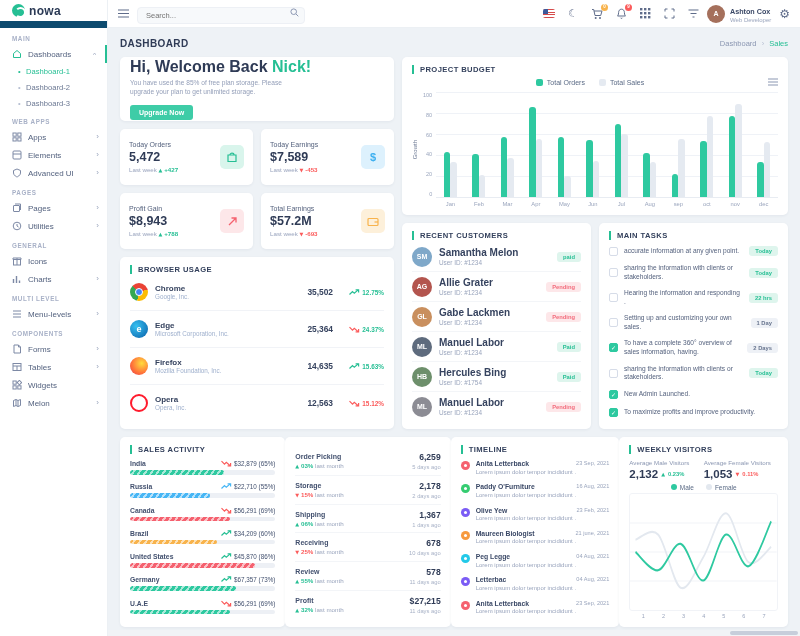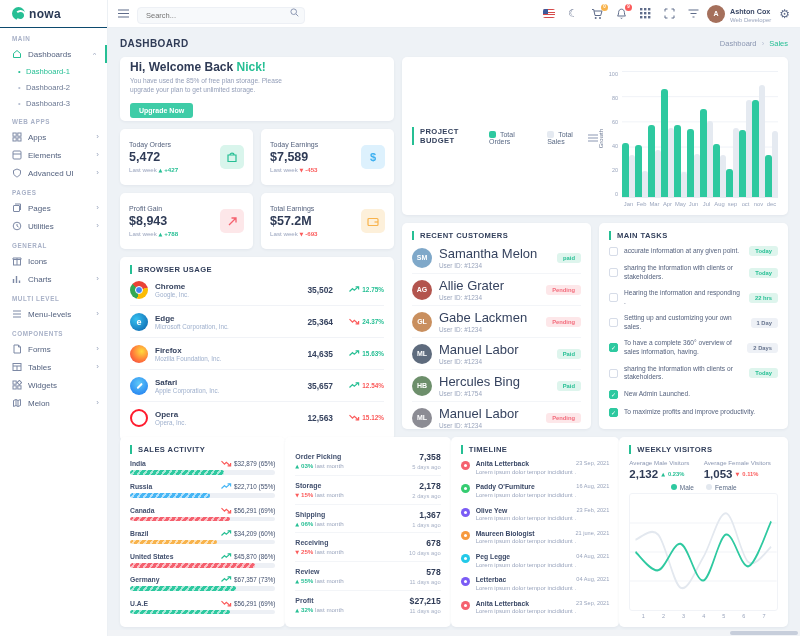--- a/index.html
+++ b/index.html
@@ -1,20 +1,20 @@
 <!DOCTYPE html>
 <html><head>
 <meta charset="utf-8">
 <style>
   html,body{width:800px;height:636px;margin:0;overflow:hidden;font-family:"Liberation Sans",sans-serif;background:#eef2f6;color:#2f3b56;}
   *{box-sizing:border-box}
   .app{display:flex;width:800px;height:636px}
   
   .sidebar{width:108px;background:#fff;border-right:1px solid #ecf0f4;flex-shrink:0;display:flex;flex-direction:column}
-  .logo{height:28px;display:flex;align-items:center;gap:4px;padding-left:12px;border-bottom:1px solid #0c4a6e}
+  .logo{height:28px;display:flex;align-items:center;gap:4px;padding-left:12px;border-bottom:7px solid #0c4a6e}
   .logo-mark{width:13px;height:13px;border-radius:50%;background:#26bf94;position:relative}
   .logo-mark:after{content:"";position:absolute;left:3px;top:3px;width:7px;height:7px;border-radius:50%;border:2px solid #fff;border-left-color:transparent}
   .logo-text{font-weight:bold;font-size:12px;letter-spacing:.3px;color:#2b3a55}
   .side-sec-label{font-size:6.3px;color:#a8b1c7;letter-spacing:.6px;margin:7px 0 3px 12px;font-weight:bold}
   .side-item{display:flex;align-items:center;gap:6px;padding:4px 8px 4px 12px;font-size:8px;color:#54627f;cursor:pointer;position:relative}
   .side-item .s-ico{width:10px;height:10px;display:inline-flex;color:#7d89a5}
   .side-item.active{border-right:2px solid #26bf94}
   .side-item.active .s-ico{color:#26bf94}
   .chev{margin-left:auto;color:#9aa5bd;font-size:8px;line-height:1}
   .chev.up{transform:rotate(-90deg)}
@@ -46,21 +46,21 @@
   .crumbs .sep{margin:0 3px;color:#b6bfd2}
   .crumbs .active{color:#26bf94}
   .card{background:#fff;border-radius:5px;box-shadow:0 1px 3px rgba(40,55,90,.06);padding:8px 10px}
   .card-title{font-size:7.6px;font-weight:bold;letter-spacing:.4px;color:#33405c;border-left:2.5px solid #26bf94;padding-left:6px;text-transform:uppercase}
   .row1{display:flex;gap:8px;height:372px;margin-bottom:8px}
   .col-left{width:274px;display:flex;flex-direction:column;gap:8px;flex-shrink:0}
   .col-right{flex:1;display:flex;flex-direction:column;gap:8px;min-width:0}
   
   .welcome{height:64px;display:flex;align-items:center;gap:8px}
   .welcome-left{flex:1}
-  .welcome-title{font-size:12px;font-weight:bold}
+  .welcome-title{font-size:16px;font-weight:bold}
   .welcome-title b{color:#26bf94}
   .welcome-desc{font-size:6.6px;color:#939eb8;line-height:1.35;margin:3px 0 5px;max-width:175px}
   .btn-upgrade{background:#3ecca7;color:#fff;border:none;border-radius:3px;font-size:7px;font-weight:bold;padding:4px 9px;cursor:pointer;font-family:"Liberation Sans",sans-serif}
   .donut{width:46px;height:46px;border-radius:50%;background:conic-gradient(#2ec9a0 0 85%,#e9eef4 85% 100%);display:flex;align-items:center;justify-content:center;flex-shrink:0}
   .donut-in{width:32px;height:32px;border-radius:50%;background:#fff;display:flex;align-items:center;justify-content:center;font-size:8.5px;font-weight:bold}
   
   .stats-grid{display:grid;grid-template-columns:1fr 1fr;gap:8px}
   .stat{height:56px;display:flex;align-items:center;justify-content:space-between;padding:7px 9px}
   .stat-t{font-size:7px;color:#55627e}
   .stat-v{font-size:12.5px;font-weight:bold;margin:2px 0}
@@ -71,21 +71,21 @@
   
   .browser-card{flex:1;display:flex;flex-direction:column}
   .brow{display:flex;align-items:center;gap:7px;padding:6.5px 0;border-bottom:1px solid #f1f3f7;flex:1}
   .brow:last-child{border-bottom:none}
   .blogo{width:18px;height:18px;border-radius:50%;display:flex;align-items:center;justify-content:center;color:#fff;font-size:9px;font-weight:bold;flex-shrink:0}
   .bname{font-size:8px;font-weight:bold;color:#36435f}
   .bcompany{font-size:6.3px;color:#9fb0cd}
   .bval{margin-left:auto;font-size:8.4px;font-weight:bold;color:#36435f}
   .bpct{width:44px;text-align:right;font-size:6.4px;font-weight:bold;display:inline-flex;justify-content:flex-end;align-items:center;gap:2px}
   
-  .budget{height:158px;display:flex;flex-direction:row}
+  .budget{height:158px;display:flex;flex-direction:column}
   .budget-head{display:flex;justify-content:space-between;align-items:center}
   .legend{display:flex;gap:14px;justify-content:center;flex:1;font-size:7px;color:#5a6a85;align-items:center}
   .lg-sq{display:inline-block;width:7px;height:7px;border-radius:2px;margin-right:4px;vertical-align:-1px}
   .chart-wrap{display:flex;flex:1;margin-top:6px;gap:4px}
   .y-axis{display:flex;flex-direction:column;justify-content:space-between;font-size:5.5px;color:#9aa5bd;text-align:right;padding-bottom:10px}
   .ylab{writing-mode:vertical-rl;transform:rotate(180deg);font-size:6px;color:#6b7893;align-self:center;margin-right:1px}
   .plot-col{flex:1;display:flex;flex-direction:column}
   .plot{flex:1;display:flex;align-items:flex-end;background:linear-gradient(#eff2f7 1px,transparent 1px);background-size:100% 20%;border-bottom:1px solid #e8ecf2}
   .bgroup{flex:1;display:flex;justify-content:center;align-items:flex-end;gap:2;height:100%}
   .bar{width:6.5px;border-radius:3px 3px 0 0}
@@ -93,21 +93,21 @@
   .bar.gray{background:#e5eaf1}
   .xlabels{display:flex;font-size:5.8px;color:#9aa5bd;padding-top:3px}
   .xlabels span{flex:1;text-align:center}
   
   .row-cr{flex:1;display:flex;gap:8px;min-height:0}
   .row-cr .card{flex:1;display:flex;flex-direction:column;min-width:0}
   .cust-row{display:flex;align-items:center;gap:7px;flex:1;border-bottom:1px solid #f3f5f8;padding:4px 0}
   .cust-row:last-child{border-bottom:none}
   .avatar{border-radius:50%;display:flex;align-items:center;justify-content:center;font-weight:bold;flex-shrink:0}
   .cust-row .avatar{width:20px;height:20px;font-size:7px;color:#fff}
-  .cust-name{font-size:13px;font-weight:normal;color:#36435f}
+  .cust-name{font-size:10px;font-weight:bold;color:#36435f}
   .cust-id{font-size:6.4px;color:#9aa5bd;margin-top:1px}
   .badge{margin-left:auto;font-size:5.8px;font-weight:bold;padding:2px 6px;border-radius:3px;white-space:nowrap;flex-shrink:0}
   .b-teal{background:#def5ed;color:#26bf94}
   .b-red{background:#fde7e9;color:#f36d7d}
   .b-gray{background:#eef1f6;color:#67748e}
   .task-row{display:flex;align-items:flex-start;gap:6px;flex:1;padding:4px 0;align-items:center}
   .chk{width:9px;height:9px;border-radius:2px;border:1px solid #d6dce8;background:#fff;flex-shrink:0;display:flex;align-items:center;justify-content:center;color:#fff;font-size:6px;cursor:pointer}
   .chk.on{background:#2ec9a0;border-color:#2ec9a0}
   .task-text{font-size:6.6px;color:#55627e;line-height:1.3;flex:1}
   .task-row .badge{margin-left:2px}
@@ -511,34 +511,20 @@
                     <div class="bname">Firefox</div>
     <div class="bcompany">Mozilla Foundation, Inc.</div>
                   </span>
     <span class="bval">14,635</span>
     <span class="bpct" style="color:#26bf94"><svg width="11" height="7" viewBox="0 0 11 7" style="display:inline-block;vertical-align:middle">
                       <path d="M0.5 5.5 L3.5 2.5 L5.3 4.3 L9.2 0.9" fill="none" stroke="#26bf94" stroke-width="1.2"></path>
                       <path d="M6.6 0.8 L9.6 0.8 L9.6 3.6" fill="none" stroke="#26bf94" stroke-width="1.2"></path>
                     </svg> 15.63%</span>
   </div>
   <div class="brow">
-    <span class="blogo" style="background:radial-gradient(circle at 50% 35%,#5ec9f8,#1b76ef)">
-                    <span style="width:7px;height:1.6px;background:#fff;transform:rotate(-45deg);border-radius:1px"></span>
-                  </span>
-    <span>
-                    <div class="bname">Safari</div>
-    <div class="bcompany">Apple Corporation, Inc.</div>
-                  </span>
-    <span class="bval">35,657</span>
-    <span class="bpct" style="color:#fb5b5b"><svg width="11" height="7" viewBox="0 0 11 7" style="display:inline-block;vertical-align:middle">
-                      <path d="M0.5 5.5 L3.5 2.5 L5.3 4.3 L9.2 0.9" fill="none" stroke="#26bf94" stroke-width="1.2"></path>
-                      <path d="M6.6 0.8 L9.6 0.8 L9.6 3.6" fill="none" stroke="#26bf94" stroke-width="1.2"></path>
-                    </svg> 12.54%</span>
-  </div>
-  <div class="brow">
     <span class="blogo" style="background:#fff;border:2.5px solid #ff1b2d"></span>
     <span>
                     <div class="bname">Opera</div>
     <div class="bcompany">Opera, Inc.</div>
                   </span>
     <span class="bval">12,563</span>
     <span class="bpct" style="color:#fb5b5b"><svg width="11" height="7" viewBox="0 0 11 7" style="display:inline-block;vertical-align:middle">
                       <path d="M0.5 1.2 L3.5 4.2 L5.3 2.4 L9.2 5.8" fill="none" stroke="#fb5b5b" stroke-width="1.2"></path>
                       <path d="M6.6 5.9 L9.6 5.9 L9.6 3.1" fill="none" stroke="#fb5b5b" stroke-width="1.2"></path>
                     </svg> 15.12%</span>
@@ -857,21 +843,21 @@
             </div>
         </div>
         <div class="card">
           <div id="warehouse-list" style="flex:1;display:flex;flex-direction:column;margin-top:2px">
               <div class="wh-row">
     <span>
                   <div class="wh-label">Order Picking</div>
     <div class="wh-sub"><span class="caret" style="color:#26bf94">▲</span> <b style="color:#26bf94">03%</b> last month</div>
                 </span>
     <span>
-                  <div class="wh-val">7,358</div>
+                  <div class="wh-val">6,259</div>
     <div class="wh-ago">5 days ago</div>
                 </span>
   </div>
               <div class="wh-row">
     <span>
                   <div class="wh-label">Storage</div>
     <div class="wh-sub"><span class="caret" style="color:#fb5b5b">▼</span> <b style="color:#fb5b5b">15%</b> last month</div>
                 </span>
     <span>
                   <div class="wh-val">2,178</div>

